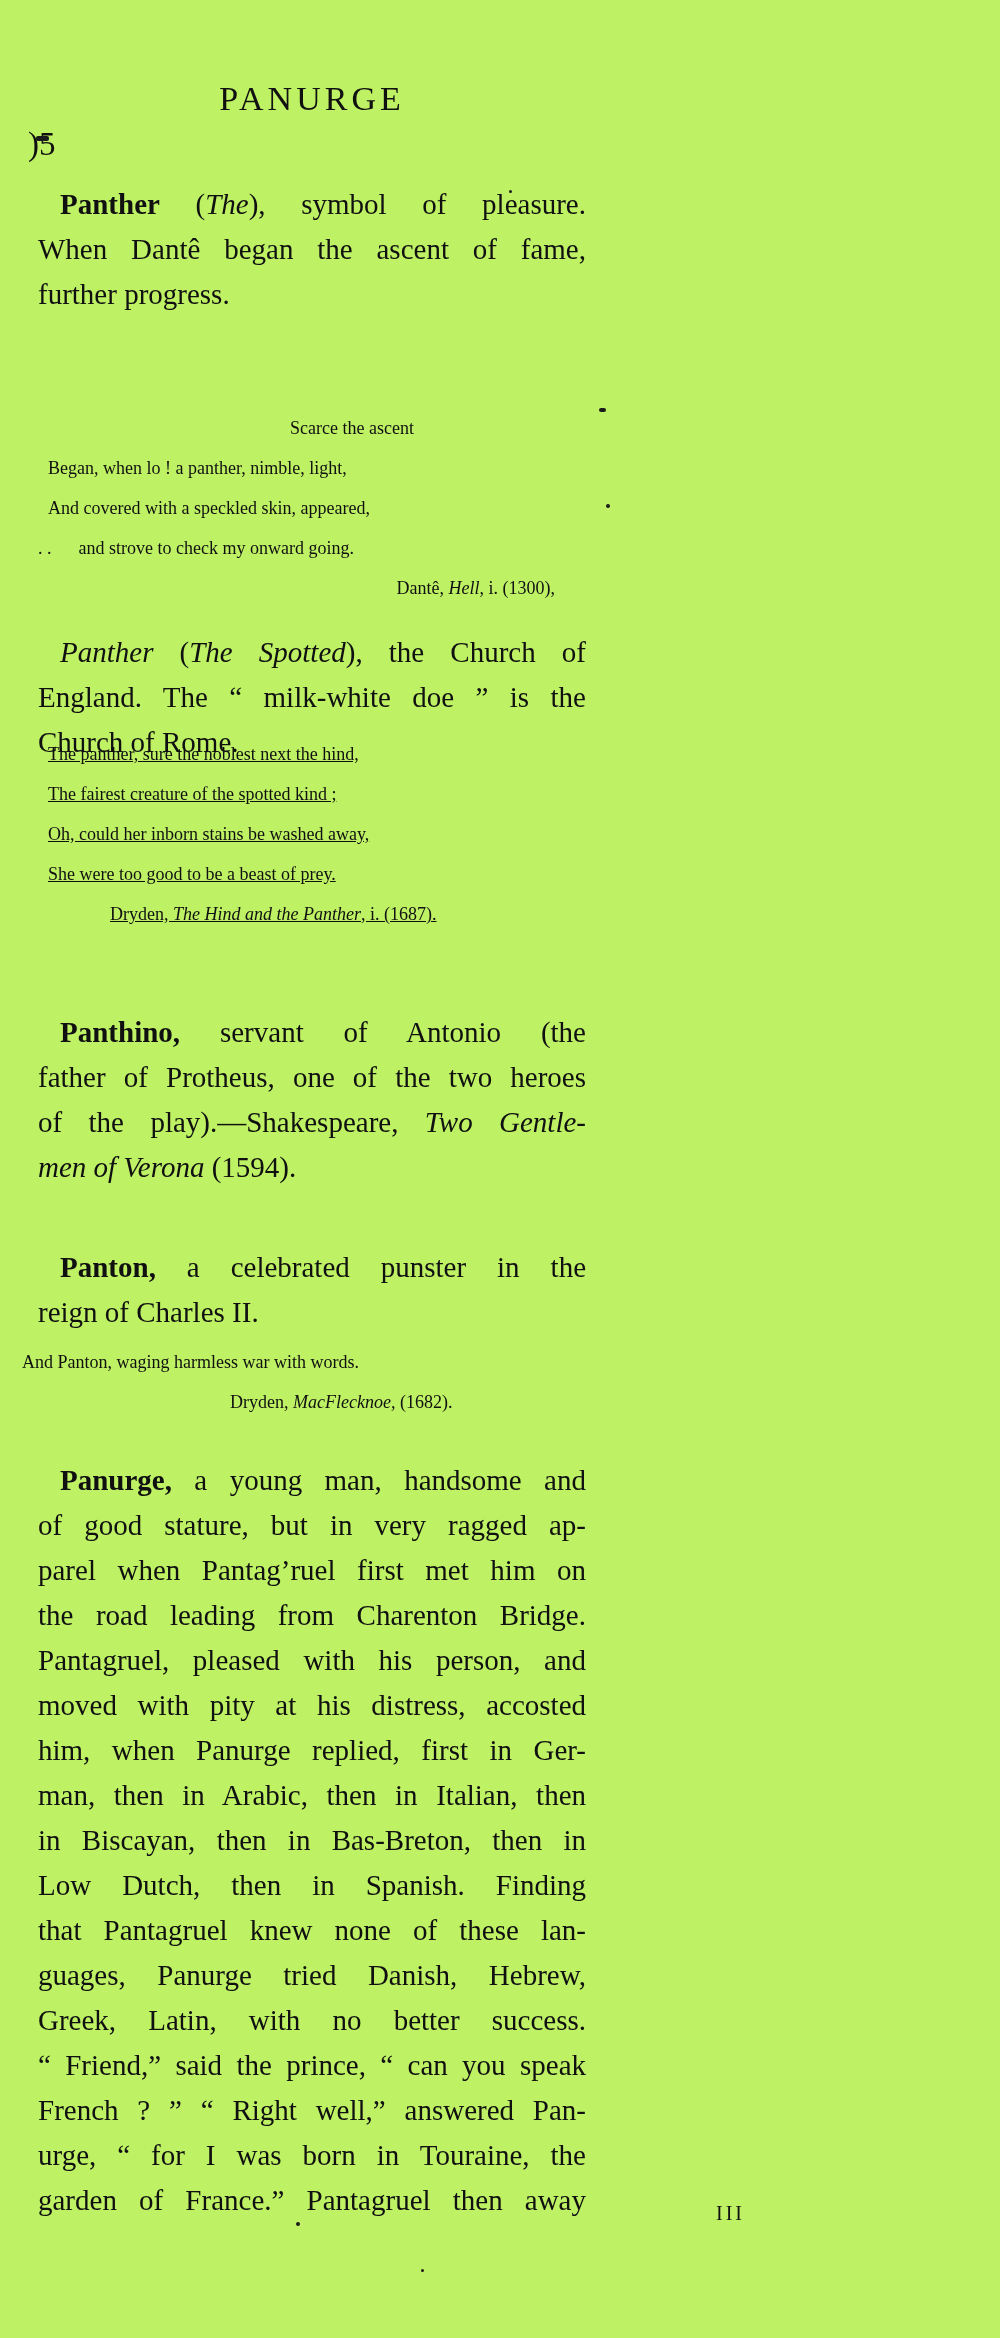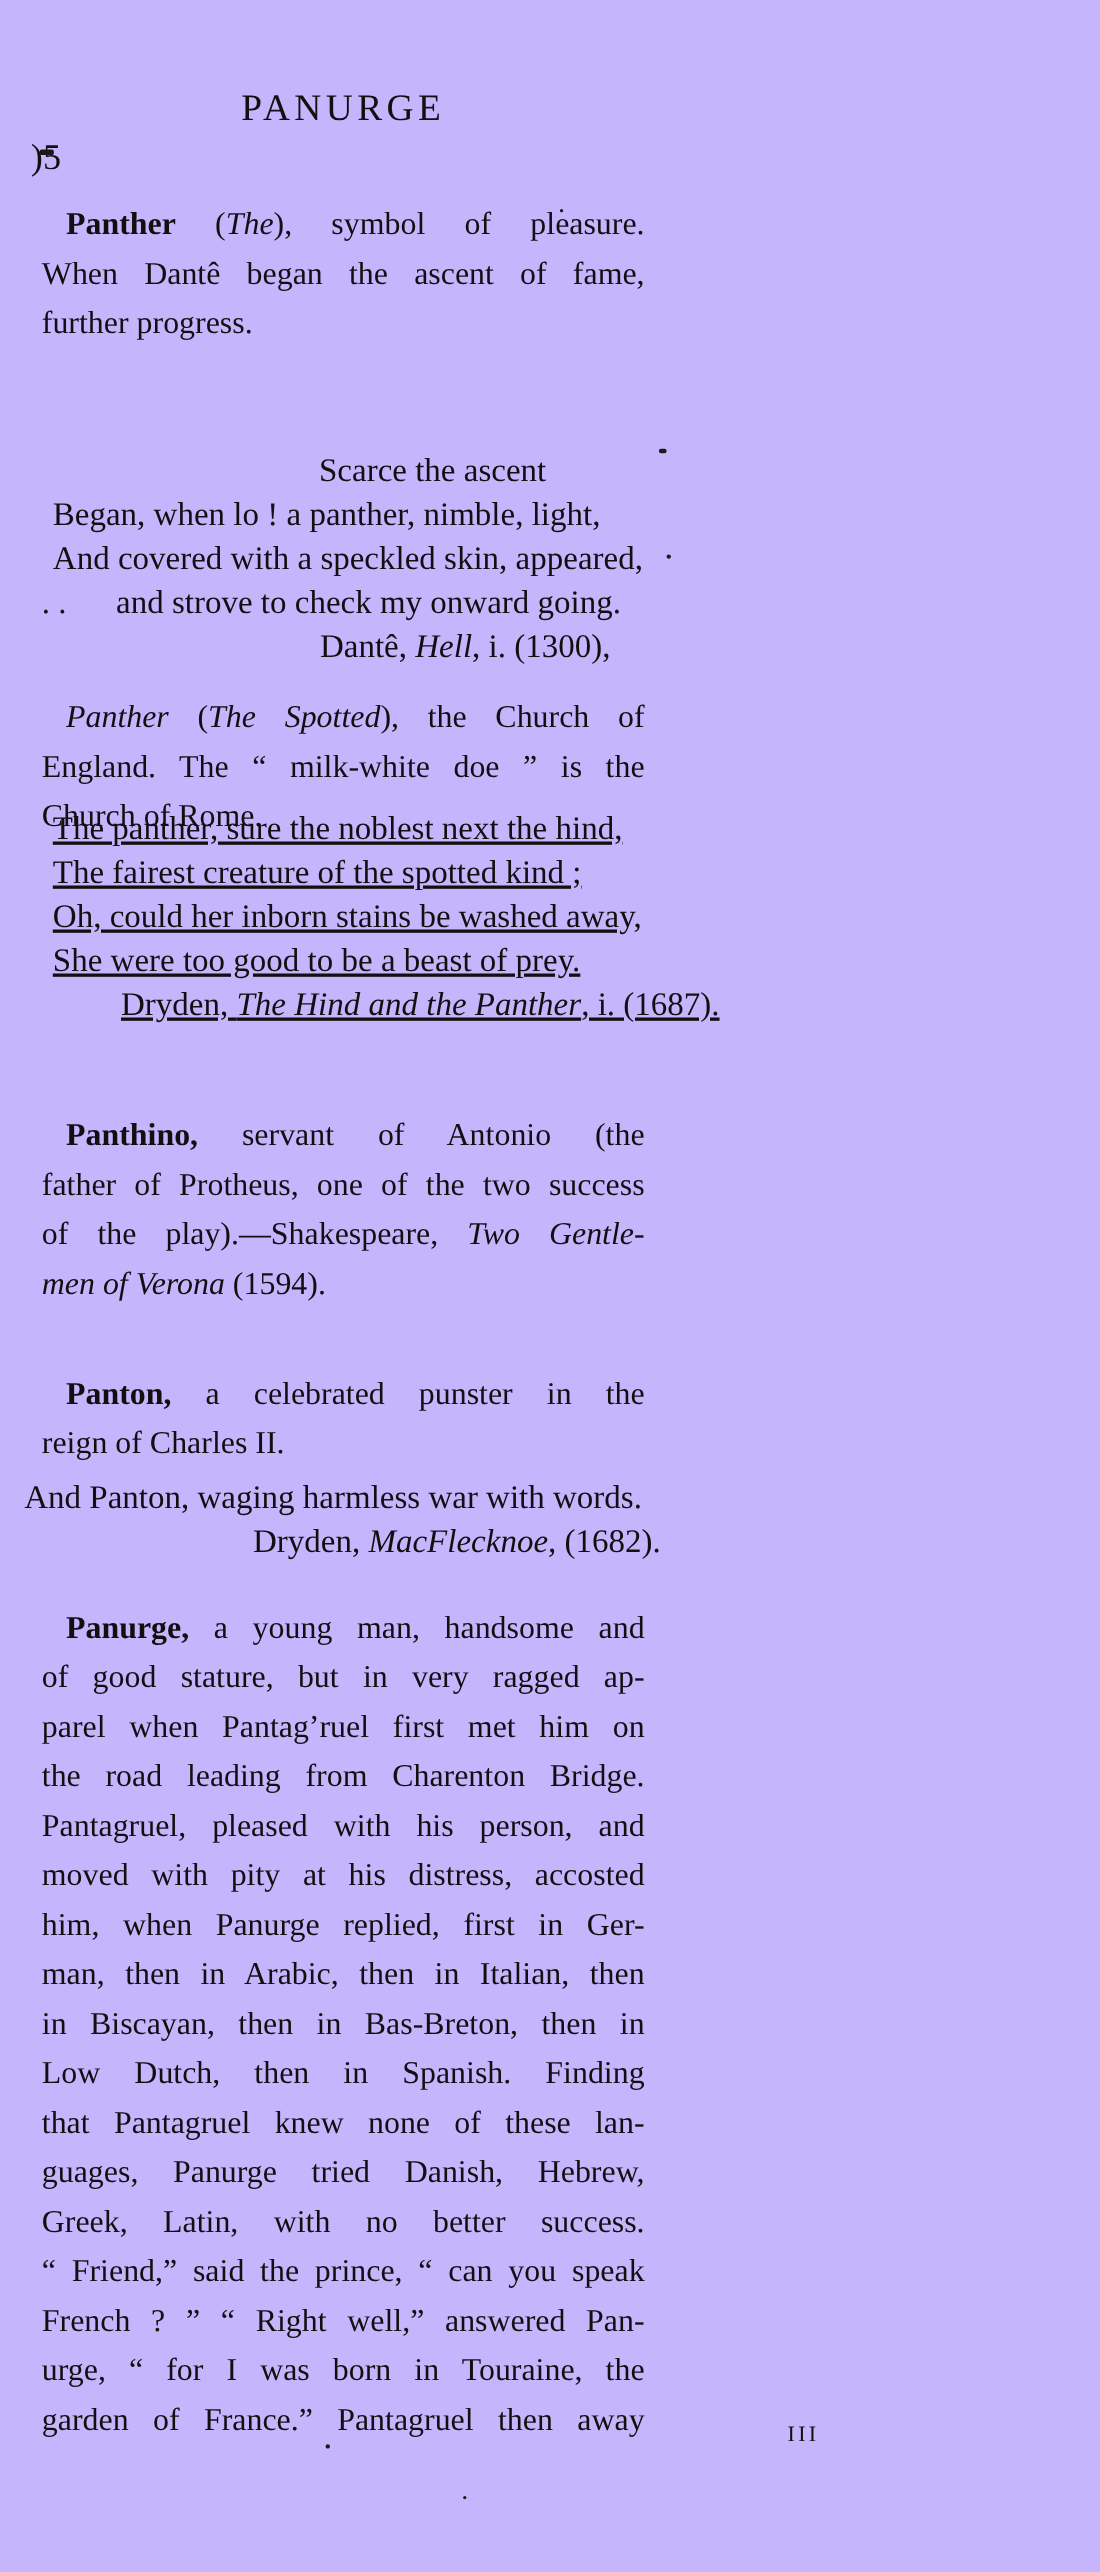--- a/index.html
+++ b/index.html
@@ -1,36 +1,36 @@
 <!DOCTYPE html>
 <html><head>
 <meta charset="utf-8">
 <style>
   html,body{margin:0;padding:0;background:#9a9a9a;}
   .page{
     position:relative;
     width:1000px;height:2338px;
-    background:#c4b5fd;
+    background:#bef264;
     overflow:hidden;
     font-family:"Liberation Serif","DejaVu Serif",serif;
     color:#101010;
   }
   .running-head{
     position:absolute;left:38px;top:80px;width:548px;
     text-align:center;font-size:34px;letter-spacing:4px;
   }
   .page-number{
     position:absolute;left:28px;top:126px;font-size:33px;
   }
   .text-column{
     position:absolute;left:38px;top:0;width:548px;height:1798px;
   }
   .block{position:absolute;left:0;width:548px;}
   .entry .line{font-size:29px;line-height:45px;}
-  .quote .line{font-size:30px;line-height:40px;white-space:nowrap;}
+  .quote .line{font-size:18px;line-height:40px;white-space:nowrap;}
   .line{min-height:1em;}
   .j{text-align:justify;text-align-last:justify;}
   .fi{text-indent:22px;}
   .b{font-weight:bold;}
   .i{font-style:italic;}
   .q-open{margin-left:252px;}
   .q-in1{margin-left:10px;}
   .q-out{margin-left:-16px;}
   .q-cite1{text-align:right;margin-right:31px;}
   .q-cite2{margin-left:72px;}
@@ -69,21 +69,21 @@
       </div>
       <div class="block quote" style="top: 734px; text-decoration: underline;">
         <div class="line q-in1"><span>The panther, sure the noblest next the hind,</span></div>
         <div class="line q-in1"><span>The fairest creature of the spotted kind ;</span></div>
         <div class="line q-in1"><span>Oh, could her inborn stains be washed away,</span></div>
         <div class="line q-in1"><span>She were too good to be a beast of prey.</span></div>
         <div class="line q-cite2"><span>Dryden, </span><span class="i">The Hind and the Panther</span><span>, i. (1687).</span></div>
       </div>
       <div class="block entry" style="top: 1010px;">
         <div class="line j fi"><span class="b">Panthino,</span><span> servant of Antonio (the</span></div>
-        <div class="line j"><span>father of Protheus, one of the two success</span></div>
+        <div class="line j"><span>father of Protheus, one of the two heroes</span></div>
         <div class="line j"><span>of the play).—Shakespeare, </span><span class="i">Two Gentle-</span></div>
         <div class="line"><span class="i">men of Verona</span><span> (1594).</span></div>
       </div>
       <div class="block entry" style="top: 1245px;">
         <div class="line j fi"><span class="b">Panton,</span><span> a celebrated punster in the</span></div>
         <div class="line"><span>reign of Charles II.</span></div>
       </div>
       <div class="block quote" style="top: 1342px;">
         <div class="line q-out"><span>And Panton, waging harmless war with words.</span></div>
         <div class="line q-cite3"><span>Dryden, </span><span class="i">MacFlecknoe,</span><span> (1682).</span></div>

